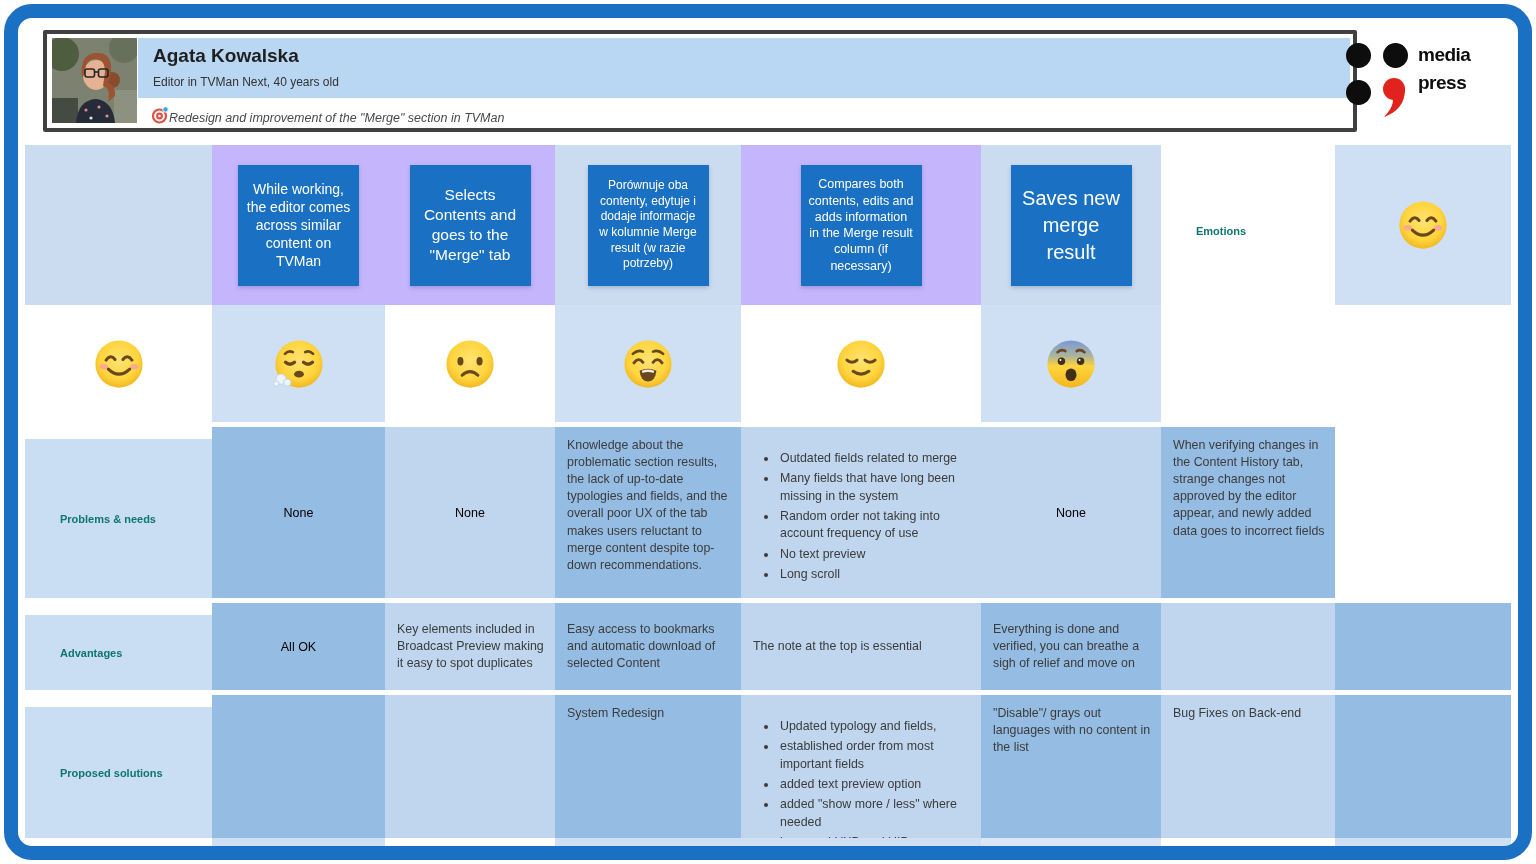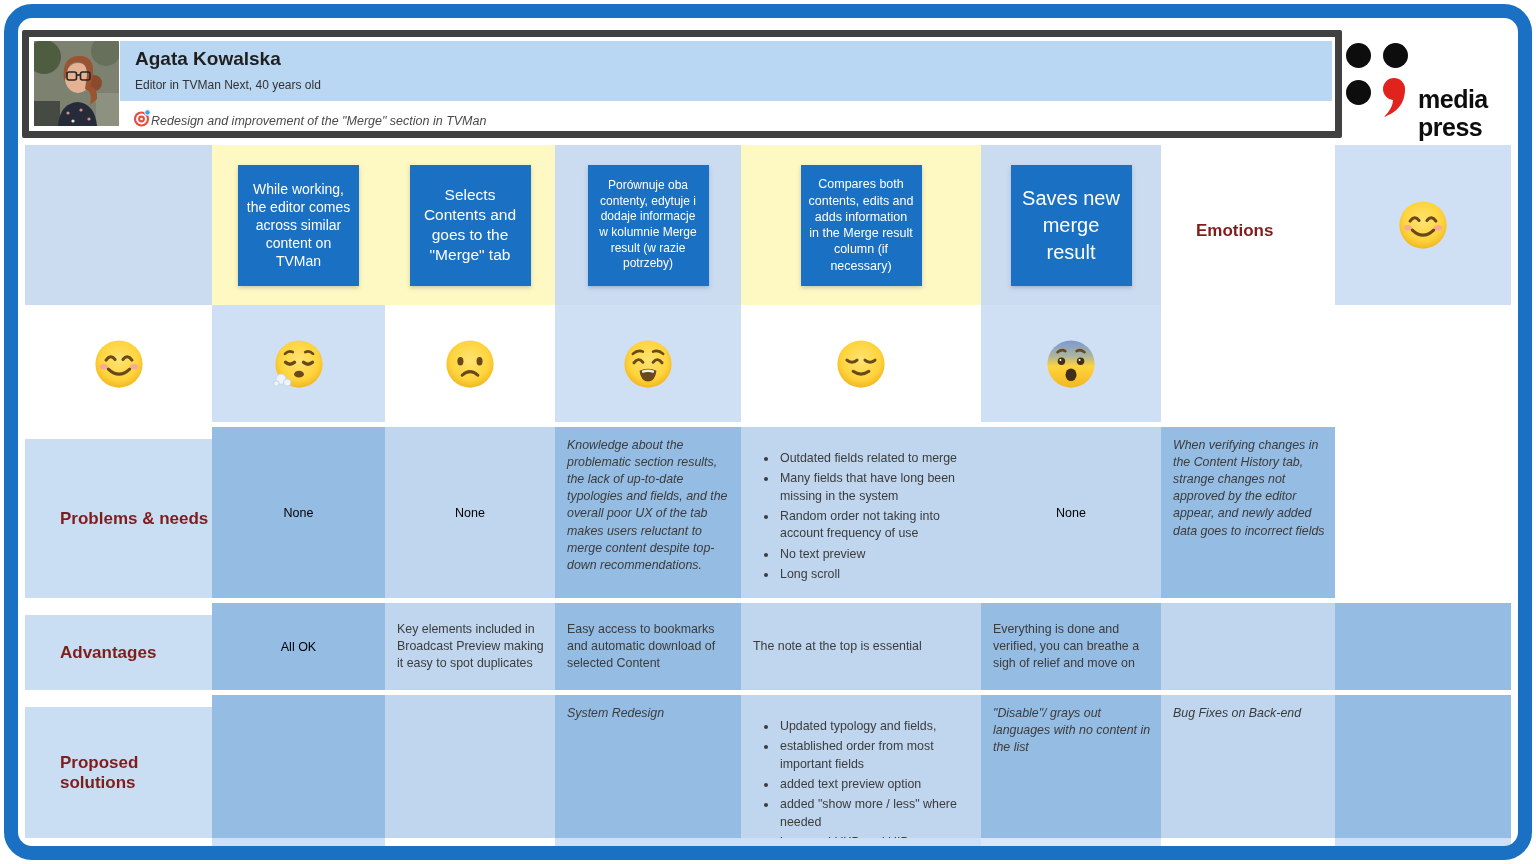--- a/index.html
+++ b/index.html
@@ -7,22 +7,22 @@
     width:1536px;height:864px;position:relative;background:#fff;
     font-family:"Liberation Sans",sans-serif;overflow:hidden;
   }
   
   .frame{
     position:absolute;inset:4px;border:14px solid #1a70c2;border-radius:28px;
     pointer-events:none;z-index:50;
   }
   
   .persona-card{
-    position:absolute;left:22px;top:30px;width:1306px;height:94px;
-    background:#fff;border:7px solid #404040;border-radius:2px;
+    position:absolute;left:43px;top:30px;width:1306px;height:94px;
+    background:#fff;border:4px solid #404040;border-radius:2px;
   }
   .persona-band{
     position:absolute;left:91px;top:4px;right:3px;height:60px;background:#b9d6f2;
   }
   .avatar{
     position:absolute;left:5px;top:4px;width:85px;height:85px;overflow:hidden;
   }
   .persona-name{
     position:absolute;left:106px;top:11px;font-size:19px;font-weight:bold;color:#1f1f1f;
   }
@@ -32,61 +32,61 @@
   .goal-row{
     position:absolute;left:103px;top:72px;display:flex;align-items:center;
   }
   .goal-text{font-size:12.5px;font-style:italic;color:#4a4a4a;}
   
   .logo{position:absolute;left:1344px;top:40px;width:170px;height:80px;}
   .logo .dot{position:absolute;width:25px;height:25px;border-radius:50%;background:#0d0d0d;}
   .logo .d1{left:2px;top:3px;} .logo .d2{left:39px;top:3px;} .logo .d3{left:2px;top:40px;}
   .logo .comma{position:absolute;left:37px;top:38px;}
   .logo-text{
-    position:absolute;left:74px;top:1px;font-size:25px;font-weight:bold;color:#0d0d0d;
-    line-height:28px;letter-spacing:-0.5px;margin-top:44px;
+    position:absolute;left:74px;top:1px;font-size:19px;font-weight:bold;color:#0d0d0d;
+    line-height:28px;letter-spacing:-0.5px;
   }
   
   .journey{
     position:absolute;left:25px;top:145px;width:1486px;
     display:grid;
     grid-template-columns:187px 173px 170px 186px 240px 180px 174px 176px;
     grid-template-rows:160px 117px 5px 171px 5px 87px 5px 143px 8px;
   }
   .cell{position:relative;min-width:0;}
   
-  .h-odd{background:#fef9c3;} .h-even{background:#cbdcf1;}
+  .h-odd{background:#c4b5fd;} .h-even{background:#cbdcf1;}
   .e-odd{background:#cfe0f4;} .bg-white{background:#ffffff;}
   .c-odd{background:#95bce3;} .c-even{background:#bfd6ee;} .c-label{background:#c9ddf3;}
   .s-odd{background:#cfe0f4;} .s-med{background:#dbe7f6;}
   .gap{grid-column:1/-1;background:#fff;}
   
   .step-cell{display:flex;align-items:center;justify-content:center;}
   .step-box{
     width:121px;min-height:121px;background:#1a70c2;color:#fff;
     display:flex;align-items:center;justify-content:center;text-align:center;
     padding:6px 8px;box-sizing:border-box;line-height:1.3;
     box-shadow:0 2px 4px rgba(40,70,110,0.25);
   }
   .fz14{font-size:14px;} .fz15{font-size:15.5px;} .fz12{font-size:12px;}
   .fz125{font-size:12.5px;} .fz20{font-size:20px;line-height:1.35;} .fz145{font-size:14.5px;}
   
   .row-label{
     display:flex;align-items:center;padding-left:35px;
-    font-size:17px;font-weight:bold;color:#7f1d1d;box-sizing:border-box;margin-top:12px;
+    font-size:11px;font-weight:bold;color:#0f766e;box-sizing:border-box;margin-top:12px;
   }
   
   .emotion-cell{display:flex;align-items:center;justify-content:center;}
   
   .c-center{
     display:flex;align-items:center;justify-content:center;
     font-size:12.5px;color:#000000;text-align:center;
   }
   .c-top{
-    padding:10px 10px 8px 12px;font-size:12.4px;color:#3c3c3c;line-height:1.38;box-sizing:border-box;font-style:italic;
+    padding:10px 10px 8px 12px;font-size:12.4px;color:#3c3c3c;line-height:1.38;box-sizing:border-box;
   }
   .c-mid{
     display:flex;align-items:center;padding:0 10px 0 12px;
     font-size:12.4px;color:#3c3c3c;line-height:1.38;box-sizing:border-box;
   }
   ul.blist{margin:13px;padding:10px 6px 0 24px;font-size:12.4px;color:#3c3c3c;line-height:1.4;}
   ul.blist li{margin:0 0 3px 0;padding-left:2px;}
 </style>
 </head>
 <body>

